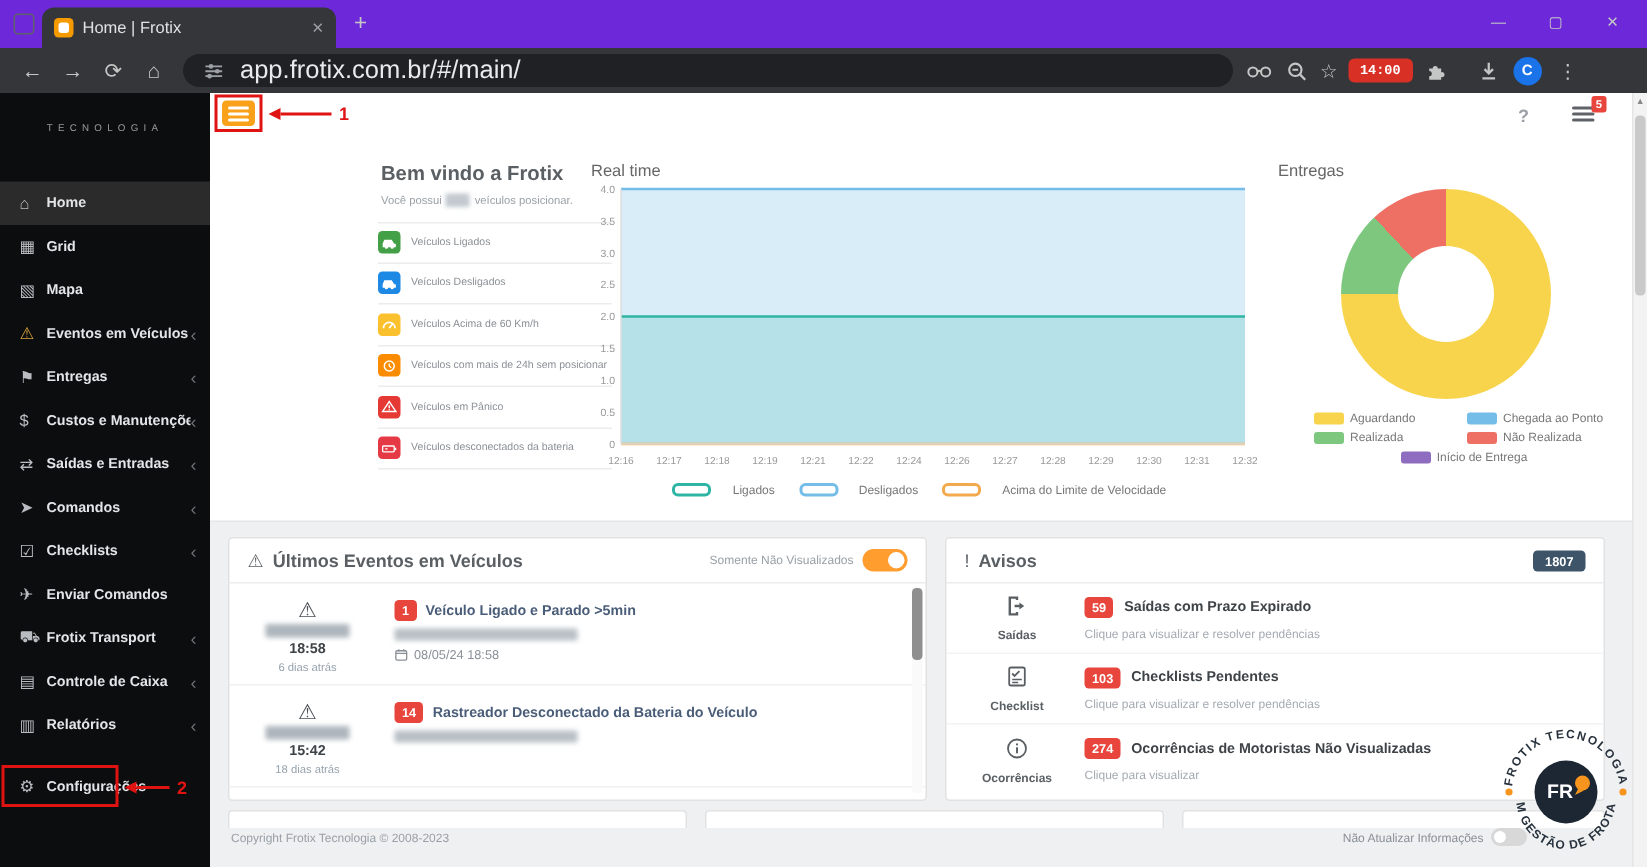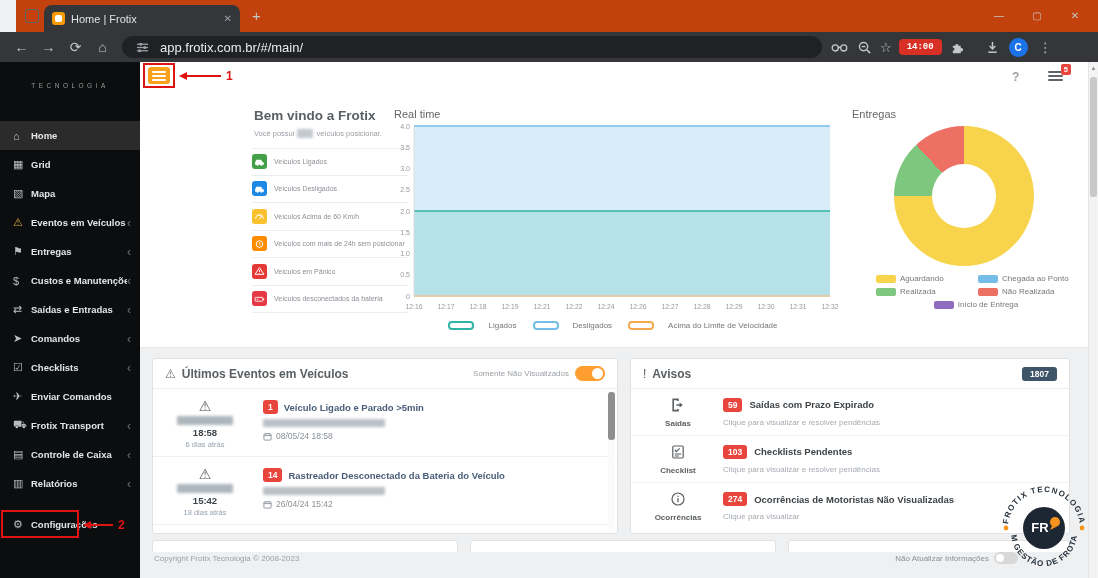--- a/index.html
+++ b/index.html
@@ -1,33 +1,33 @@
 <!DOCTYPE html>
 <html><head>
 <meta charset="utf-8">
 <style>
   *{margin:0;padding:0;box-sizing:border-box;}
   body{font-family:"Liberation Sans",sans-serif;background:#ddd;}
   .screen{position:relative;width:1098px;height:578px;background:#eef0f2;overflow:hidden;}
 
   
-  .titlebar{position:absolute;top:0;left:16px;right:0;height:32px;background:#c2410c;}
+  .titlebar{position:absolute;top:0;left:0;right:0;height:32px;background:#6d28d9;}
   .winappicon{position:absolute;left:9px;top:9px;width:14px;height:14px;border:1.5px solid #5f6368;border-radius:3px;}
   .tab{position:absolute;left:28px;top:5px;width:196px;height:27px;background:#35363a;border-radius:8px 8px 0 0;display:flex;align-items:center;padding:0 8px;gap:6px;cursor:pointer;}
   .favicon{width:13px;height:13px;border-radius:3px;background:#f59a00;position:relative;flex:0 0 13px;}
   .favicon::after{content:"";position:absolute;inset:3px;background:#fff;border-radius:2px;}
   .tab-title{color:#dfe1e5;font-size:11px;flex:1;white-space:nowrap;overflow:hidden;}
   .tab-close{color:#9aa0a6;font-size:10px;cursor:pointer;}
   .newtab{position:absolute;left:236px;top:7px;color:#c4c7c5;font-size:15px;cursor:pointer;}
   .wincontrols{position:absolute;right:4px;top:0;height:32px;display:flex;}
   .wincontrols span{width:38px;text-align:center;line-height:32px;color:#c4c7c5;font-size:10px;cursor:pointer;}
   .toolbar{position:absolute;top:32px;left:0;right:0;height:30px;background:#35363a;display:flex;align-items:center;padding:0 8px;}
   .tbico{color:#c4c7c5;font-size:14px;width:27px;text-align:center;cursor:pointer;flex:0 0 27px;}
   .addressbar{height:22px;background:#202124;border-radius:12px;width:700px;margin-left:6px;display:flex;align-items:center;padding:0 11px;gap:9px;cursor:text;}
-  .url{color:#e8eaed;font-size:13px;white-space:nowrap;}
+  .url{color:#e8eaed;font-size:17px;white-space:nowrap;}
   .tb-right{display:flex;align-items:center;gap:7px;margin-left:8px;}
   .tbsvg{width:18px;height:18px;display:flex;align-items:center;justify-content:center;cursor:pointer;}
   .star{color:#c4c7c5;font-size:13px;cursor:pointer;}
   .timerbadge{background:#d93025;color:#fff;font-family:"Liberation Mono",monospace;font-size:9px;font-weight:bold;padding:3px 8px;border-radius:4px;cursor:pointer;}
   .avatar{width:19px;height:19px;border-radius:50%;background:#1a73e8;color:#fff;font-size:10px;font-weight:bold;display:flex;align-items:center;justify-content:center;cursor:pointer;}
   .kebab{color:#c4c7c5;font-size:13px;cursor:pointer;padding:0 4px;}
   .dl{margin-left:10px;}
 
   
   .sidebar{position:absolute;left:0;top:62px;width:140px;bottom:0;background:#0c0d0e;z-index:5;}
@@ -515,29 +515,20 @@
             <span class="ev-plate"></span>
             <span class="ev-time">15:42</span>
             <span class="ev-ago">18 dias atrás</span>
           </div>
           <div class="ev-main">
             <div class="ev-line1">
               <span class="badge-red">14</span>
               <span class="ev-title">Rastreador Desconectado da Bateria do Veículo</span>
             </div>
             <div class="ev-blur"></div>
-            <div class="ev-dt">
-              <svg width="9" height="9" viewBox="0 0 10 10">
-                  <rect x="1" y="2" width="8" height="7" rx="1" fill="none" stroke="#8a9097" stroke-width="1"></rect>
-                  <line x1="1" y1="4" x2="9" y2="4" stroke="#8a9097" stroke-width="1"></line>
-                  <line x1="3.2" y1="1" x2="3.2" y2="2.6" stroke="#8a9097" stroke-width="1"></line>
-                  <line x1="6.8" y1="1" x2="6.8" y2="2.6" stroke="#8a9097" stroke-width="1"></line>
-                </svg>
-              <span>26/04/24 15:42</span>
-            </div>
           </div>
         </div>
         <div class="ev-scroll">
             <div class="ev-thumb"></div>
           </div>
       </div>
     </section>
 
     <section class="card avisos">
       <div class="card-head">

